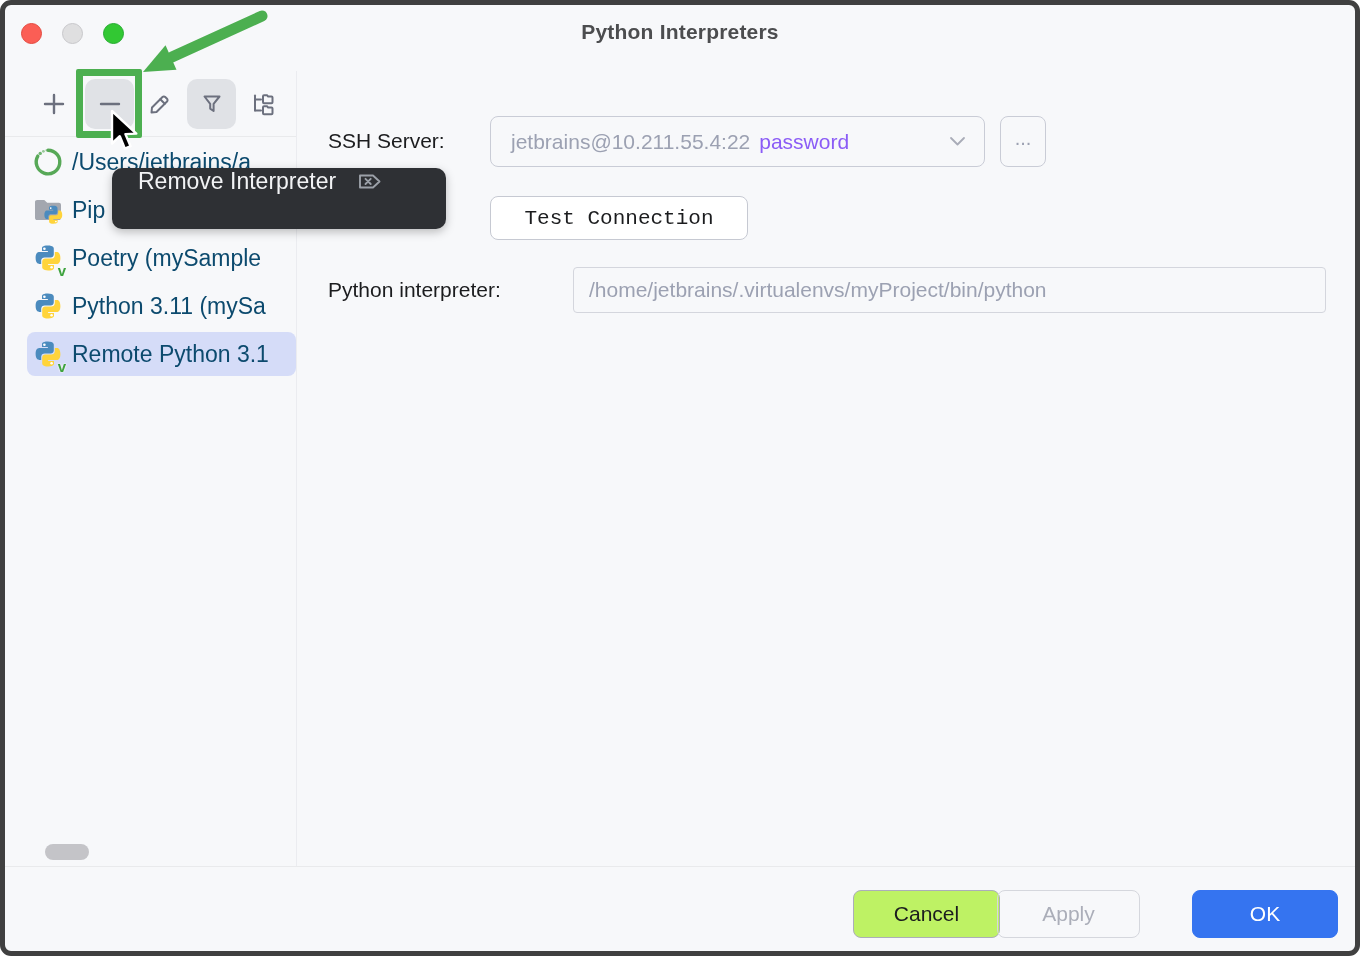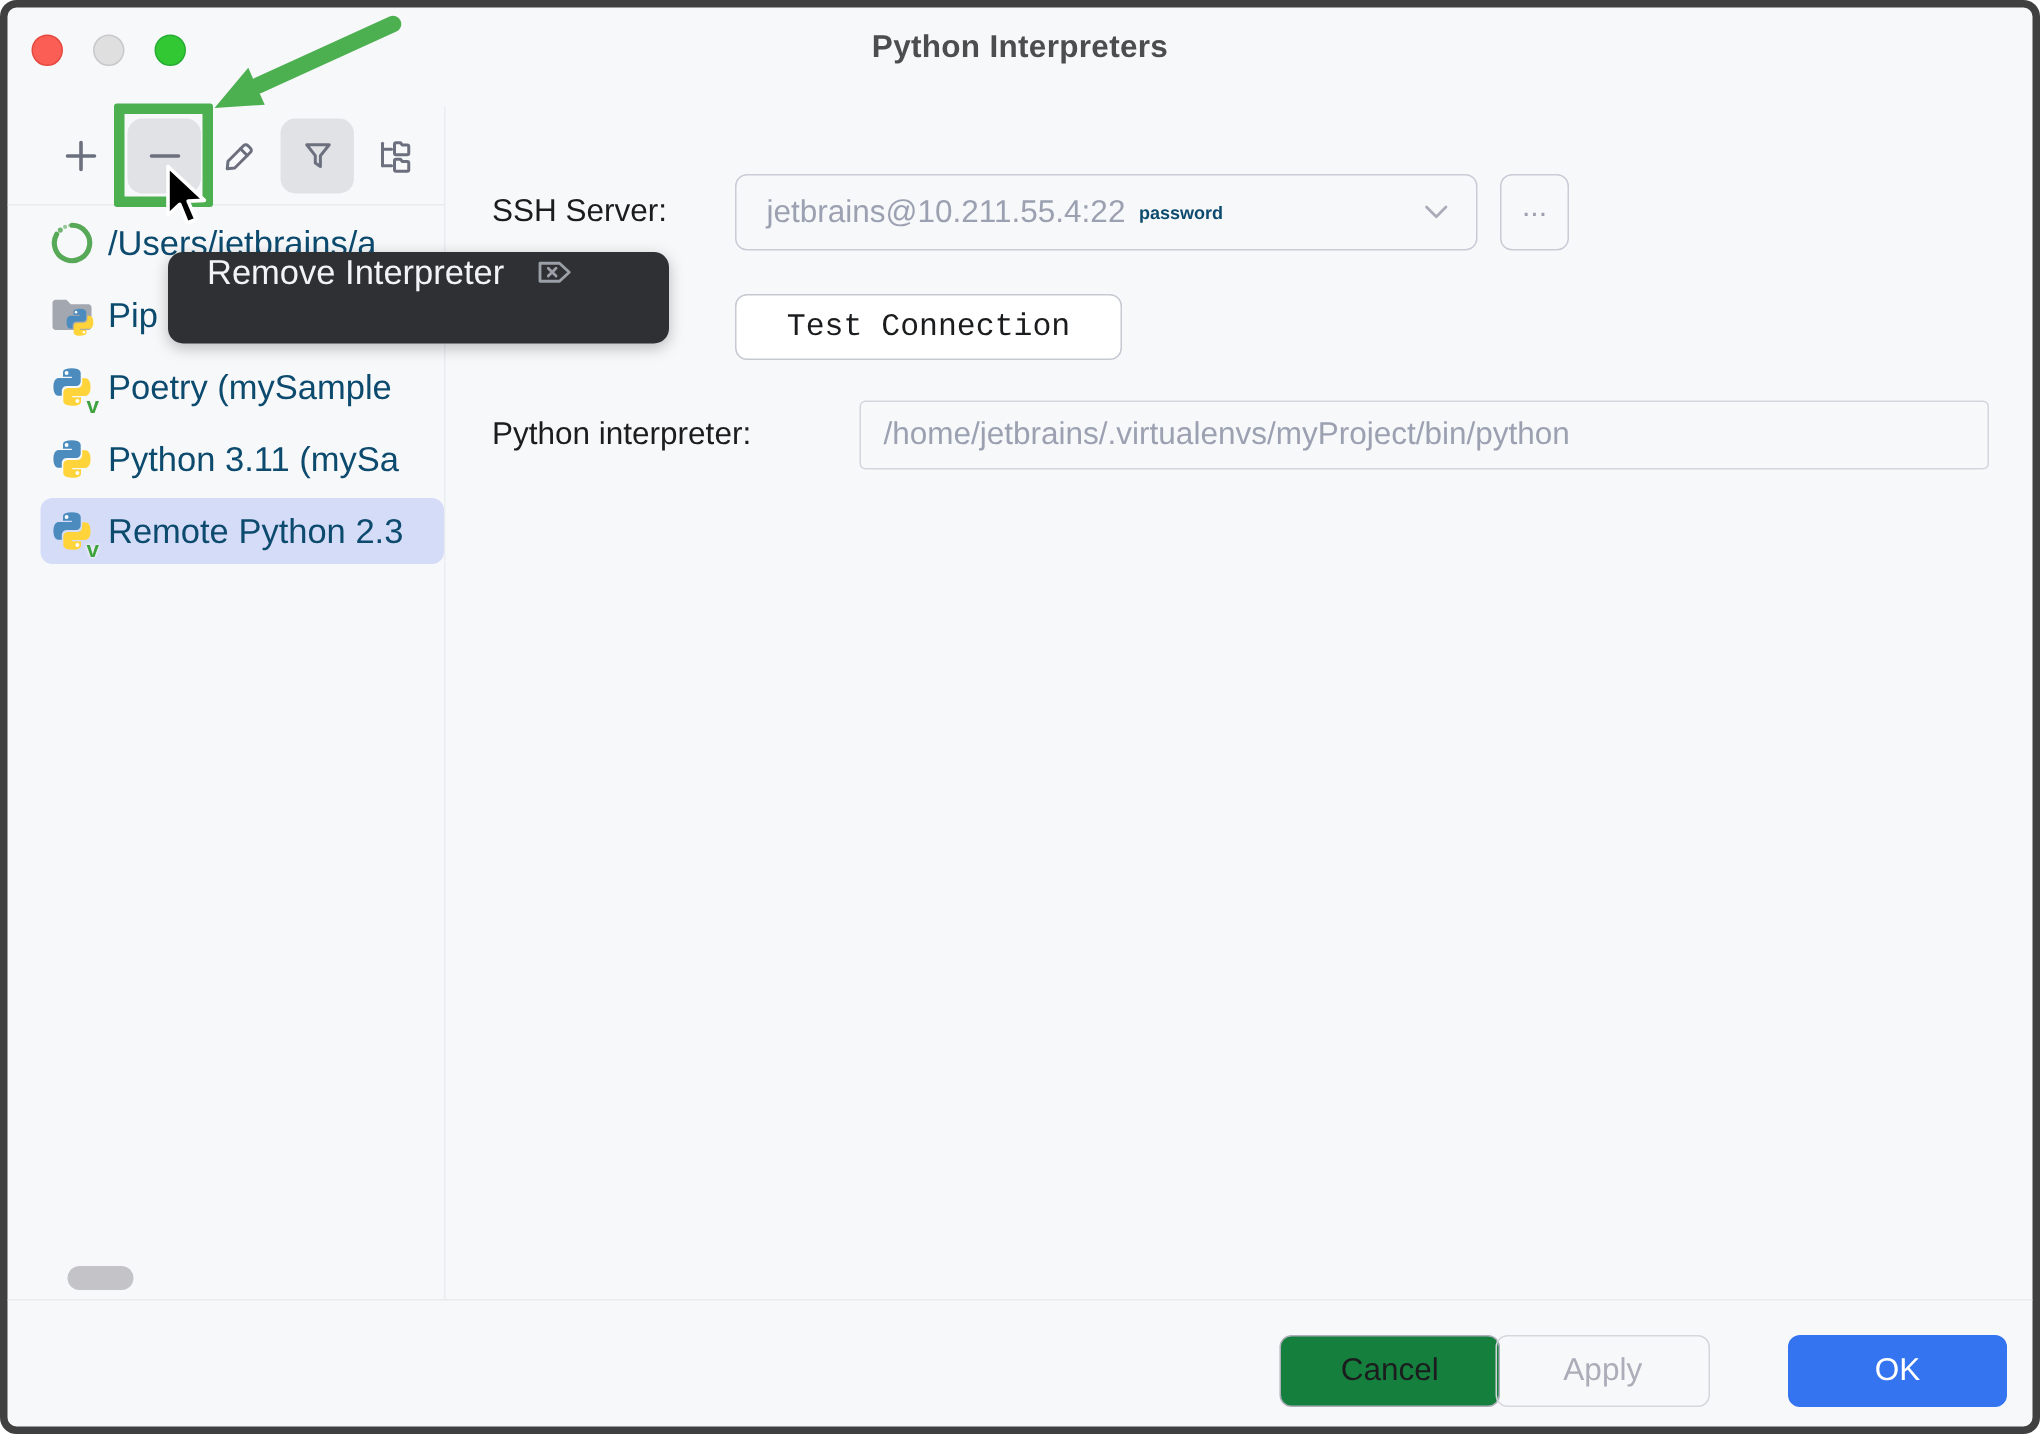--- a/index.html
+++ b/index.html
@@ -46,36 +46,36 @@
     box-shadow:0 3px 10px rgba(0,0,0,.25);}
   .tooltip-text{font-size:23px;color:#F2F3F5;}
   .tooltip-icon{margin-left:20px;display:flex;}
   
   .form-label{position:absolute;font-size:21px;color:#1B1C1E;text-align:center;}
   .lbl-ssh{left:323px;top:124px;}
   .lbl-interp{left:323px;top:273px;}
   .ssh-select{position:absolute;left:485px;top:111px;width:495px;height:51px;border:1px solid #C9CCD6;
     border-radius:8px;box-sizing:border-box;display:flex;align-items:center;padding:0 18px 0 20px;}
   .ssh-value{font-size:21px;color:#9CA1B2;}
-  .ssh-auth{font-size:12px;color:#0c4a6e;margin-left:9px;font-weight:bold;}
+  .ssh-auth{font-size:21px;color:#8b5cf6;margin-left:9px;}
   .ssh-chevron{margin-left:auto;display:flex;}
   .browse-btn{position:absolute;left:995px;top:111px;width:46px;height:51px;border:1px solid #C9CCD6;
     border-radius:8px;box-sizing:border-box;display:flex;align-items:center;justify-content:center;
     font-size:20px;color:#9CA1B2;padding-bottom:6px;}
   .test-btn{position:absolute;left:485px;top:191px;width:258px;height:44px;background:#FFFFFF;
     border:1px solid #C6C9D2;border-radius:8px;box-sizing:border-box;display:flex;align-items:center;
     justify-content:center;font-size:21px;color:#1B1C1E;font-family:Liberation Mono, monospace;}
   .interp-field{position:absolute;left:568px;top:262px;width:753px;height:46px;border:1px solid #D4D6DD;
     border-radius:4px;box-sizing:border-box;display:flex;align-items:center;padding:0 15px;
     font-size:21px;color:#9CA1B2;white-space:nowrap;overflow:hidden;}
   
   .footer-sep{position:absolute;left:0;top:861px;width:100%;height:1px;background:#E9EAEC;}
   .btn{position:absolute;top:885px;height:48px;border-radius:8px;box-sizing:border-box;
     display:flex;align-items:center;justify-content:center;font-size:21px;}
-  .btn-cancel{left:848px;width:147px;background:#15803d;border:1px solid #ACAEB9;color:#1B1C1E;}
+  .btn-cancel{left:848px;width:147px;background:#bef264;border:1px solid #ACAEB9;color:#1B1C1E;}
   .btn-apply{left:992px;width:143px;background:transparent;border:1px solid #D5D7DD;color:#ABAEB9;}
   .btn-ok{left:1187px;width:146px;background:#3574F0;border:1px solid #3574F0;color:#FFFFFF;}
 </style>
 </head>
 <body>
 
 <div class="window">
 
   <div class="traffic tl-close"></div>
   <div class="traffic tl-min"></div>
@@ -185,21 +185,21 @@
     <div class="row selected">
       <span class="row-icon">
         <svg width="30" height="30" viewBox="0 0 30 30">
           <path fill="#4B8BBE" d="M14.8 2.5 c-6.2 0-5.8 2.7-5.8 2.7 v2.9 h5.9 v.9 H6.6 c0 0-4-.5-4 5.8 c0 6.3 3.5 6.1 3.5 6.1 h2.1 v-3 c0 0-.1-3.5 3.4-3.5 h5.9 c0 0 3.3 .1 3.3-3.2 V5.8 c0 0 .5-3.3-6-3.3 Z"></path>
           <circle cx="11.4" cy="5.7" r="1.3" fill="#fff"></circle>
           <path fill="#FFD43B" d="M15.2 27.5 c6.2 0 5.8-2.7 5.8-2.7 v-2.9 h-5.9 v-.9 h8.3 c0 0 4 .5 4-5.8 c0-6.3-3.5-6.1-3.5-6.1 h-2.1 v3 c0 0 .1 3.5-3.4 3.5 h-5.9 c0 0-3.3-.1-3.3 3.2 v5.4 c0 0-.5 3.3 6 3.3 Z"></path>
           <circle cx="18.6" cy="24.3" r="1.3" fill="#fff"></circle>
         </svg>
         <span class="venv-badge">v</span>
       </span>
-      <span class="row-label">Remote Python 2.3</span>
+      <span class="row-label">Remote Python 3.1</span>
     </div>
   </div>
 
   <div class="hscroll"></div>
 
   <div class="green-rect"></div>
   <svg class="arrow-svg" width="170" height="100" viewBox="0 0 170 100">
     <line x1="157" y1="11" x2="67" y2="52" stroke="#4CAF50" stroke-width="11" stroke-linecap="round"></line>
     <polygon points="38,67 60.5,40.2 71.5,64.8" fill="#4CAF50"></polygon>
   </svg>

